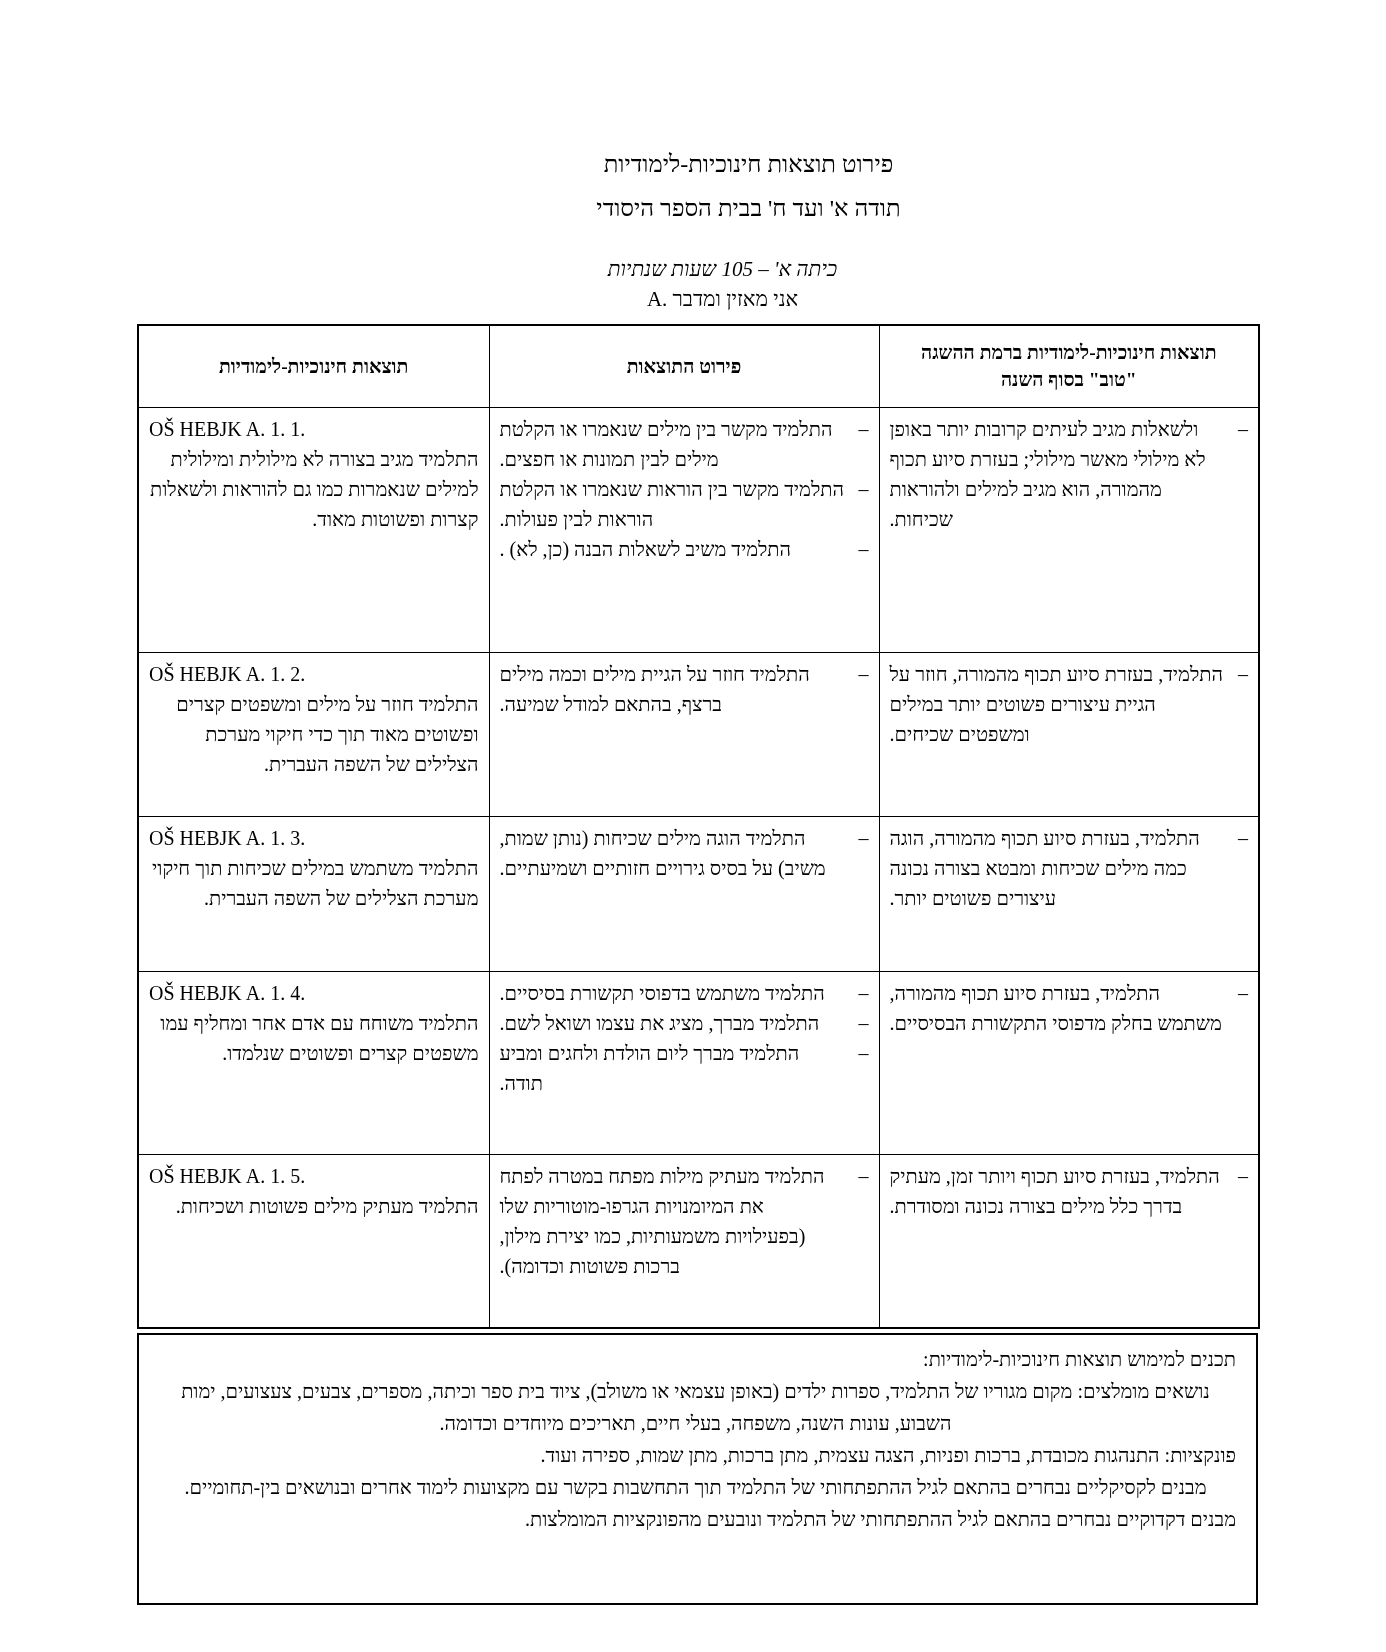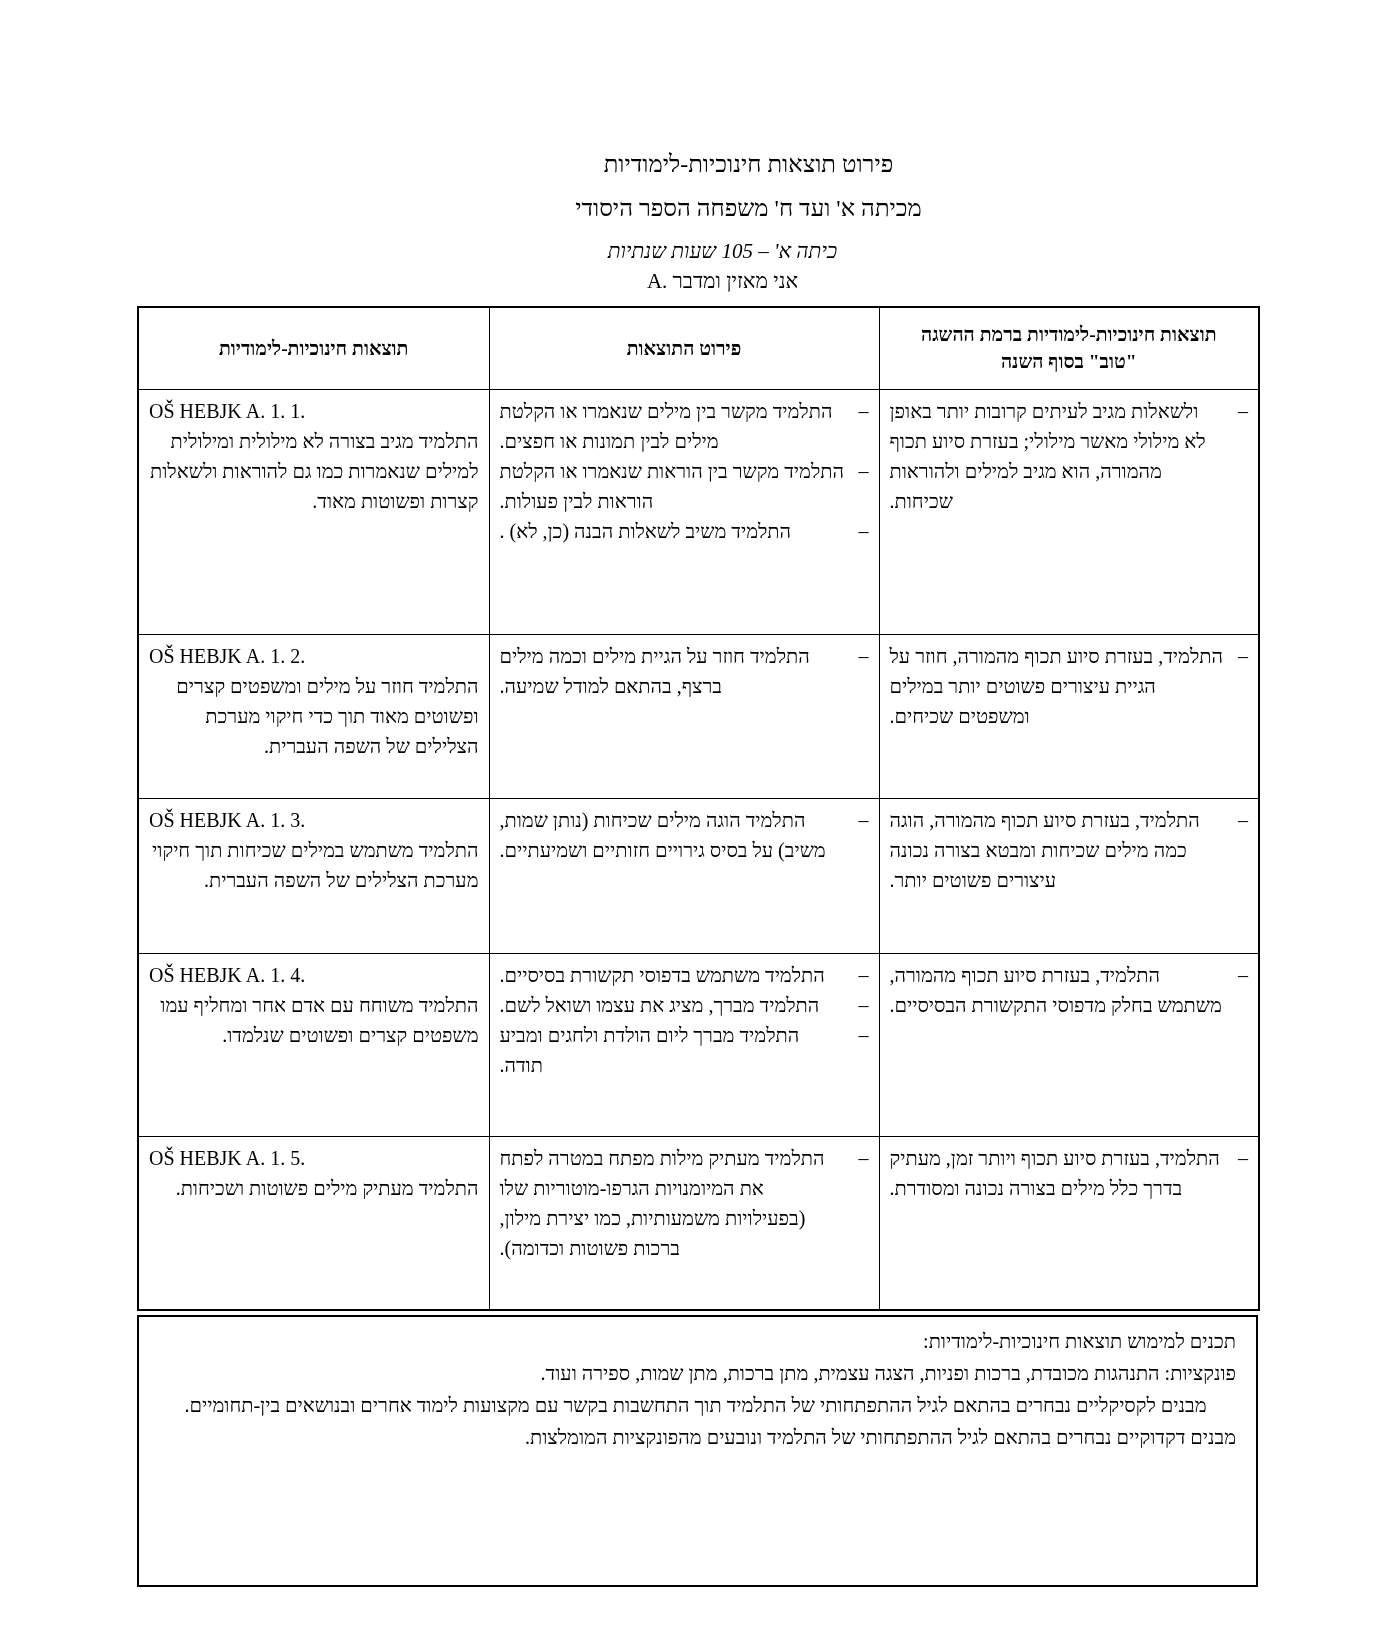--- a/index.html
+++ b/index.html
@@ -15,21 +15,21 @@
   }
   .titles {
     margin: 142px 0 0 16px;
     padding-left: 95px;
     text-align: center;
     font-size: 24px;
     line-height: 44px;
     direction: rtl;
   }
   .subhead {
-    margin-top: 6px;
+    margin-top: 24px;
     padding-left: 59px;
     text-align: center;
     font-size: 21px;
     line-height: 30px;
   }
   .class-line { font-style: italic; direction: rtl; }
   .section-line { direction: ltr; }
 
   table.outcomes {
     border-collapse: collapse;
@@ -88,21 +88,21 @@
   .al-r { text-align: right; margin: 0; }
   .al-c { text-align: center; margin: 0; }
 </style>
 </head>
 <body>
 
 <div class="page">
 
   <div class="titles">
     <div>פירוט תוצאות חינוכיות-לימודיות</div>
-    <div>מכיתה א' ועד ח' משפחה הספר היסודי</div>
+    <div>תודה א' ועד ח' בבית הספר היסודי</div>
   </div>
 
   <div class="subhead">
     <div class="class-line">כיתה א' – 105 שעות שנתיות</div>
     <div class="section-line">A. אני מאזין ומדבר</div>
   </div>
 
   <table class="outcomes">
     <colgroup>
       <col style="width:351px">
@@ -224,18 +224,19 @@
           <span class="dash">–</span>
           <div class="btext">התלמיד, בעזרת סיוע תכוף ויותר זמן, מעתיק בדרך כלל מילים בצורה נכונה ומסודרת.</div>
         </div>
       </td>
     </tr>
   </tbody>
     </table>
 
   <div class="notes">
     <p class="al-r">תכנים למימוש תוצאות חינוכיות-לימודיות:</p>
+    <p class="al-c">נושאים מומלצים: מקום מגוריו של התלמיד, ספרות ילדים (באופן עצמאי או משולב), ציוד בית ספר וכיתה, מספרים, צבעים, צעצועים, ימות השבוע, עונות השנה, משפחה, בעלי חיים, תאריכים מיוחדים וכדומה.</p>
     <p class="al-r">פונקציות: התנהגות מכובדת, ברכות ופניות, הצגה עצמית, מתן ברכות, מתן שמות, ספירה ועוד.</p>
     <p class="al-c">מבנים לקסיקליים נבחרים בהתאם לגיל ההתפתחותי של התלמיד תוך התחשבות בקשר עם מקצועות לימוד אחרים ובנושאים בין-תחומיים.</p>
     <p class="al-r">מבנים דקדוקיים נבחרים בהתאם לגיל ההתפתחותי של התלמיד ונובעים מהפונקציות המומלצות.</p>
   </div>
 
 </div>
 
 </body></html>

